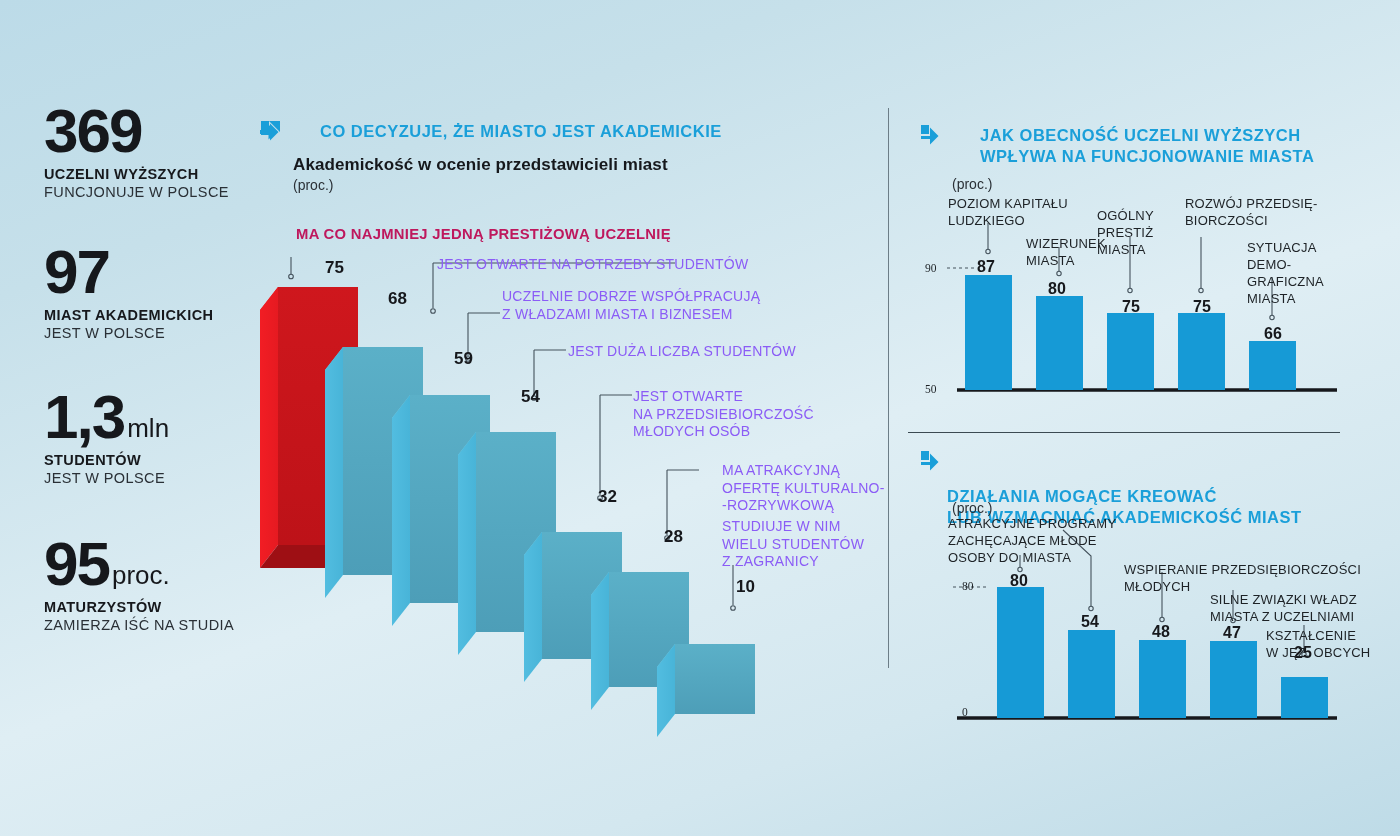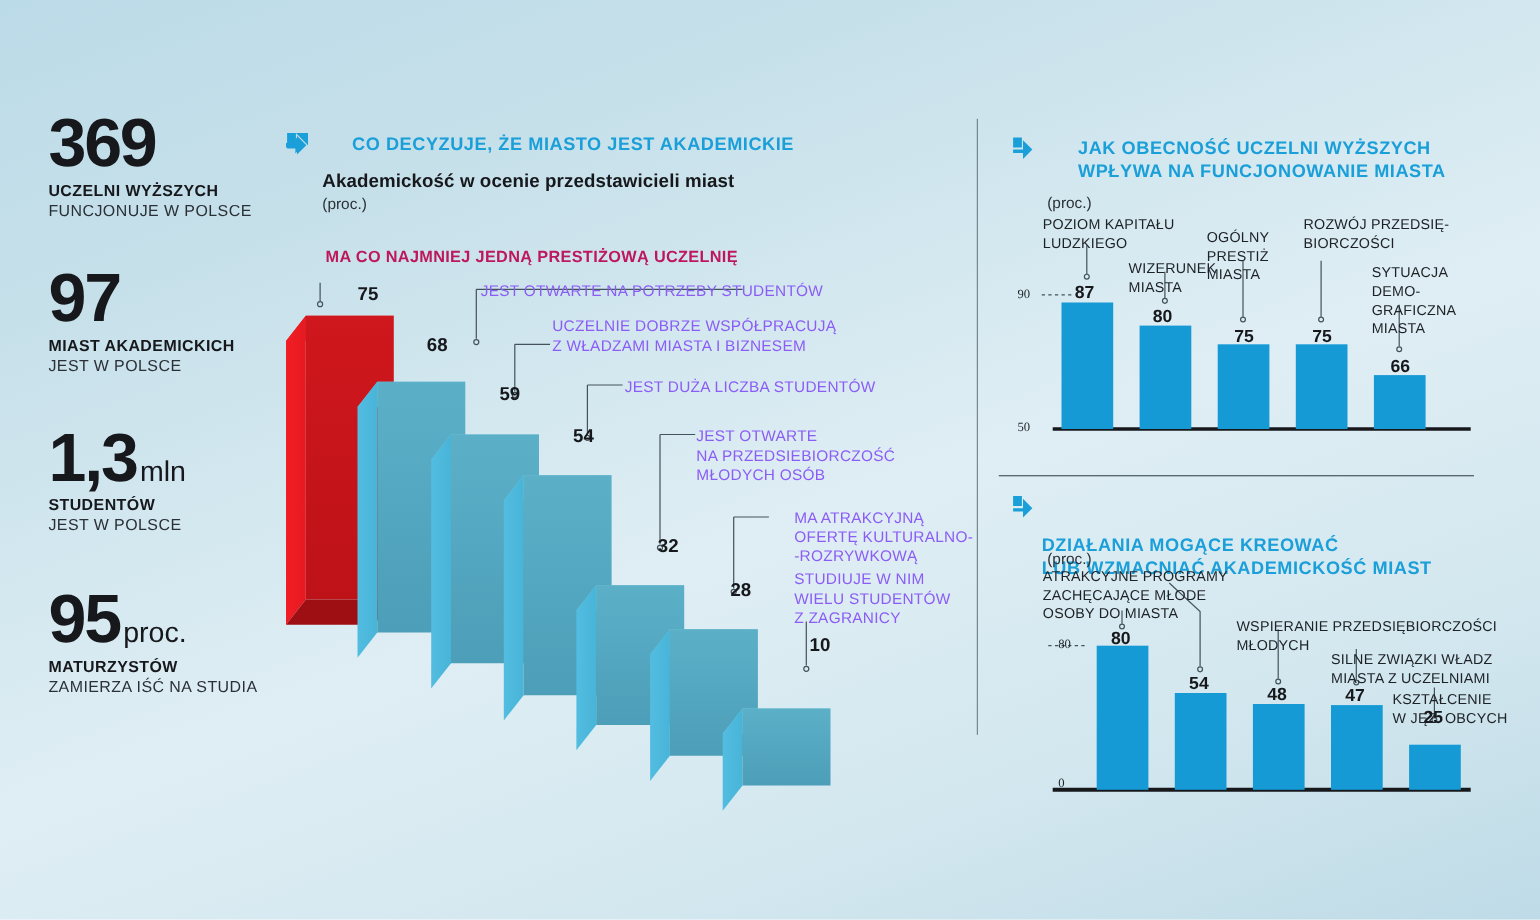--- a/index.html
+++ b/index.html
@@ -194,21 +194,21 @@
       <path d="M345,140 L345,240 M345,140 L377,140"></path>
       <circle cx="345" cy="243" r="2.3"></circle>
       <path d="M412,215 L412,280 M412,215 L444,215"></path>
       <circle cx="412" cy="283" r="2.3"></circle>
       <path d="M478,310 L478,350"></path>
       <circle cx="478" cy="353" r="2.3"></circle>
     </g>
   </svg>
 
   <div class="val3d" style="left:325px; top:258px;">75</div>
-  <div class="val3d" style="left:388px; top:304px;">68</div>
+  <div class="val3d" style="left:388px; top:289px;">68</div>
   <div class="val3d" style="left:454px; top:349px;">59</div>
   <div class="val3d" style="left:521px; top:387px;">54</div>
   <div class="val3d" style="left:598px; top:487px;">32</div>
   <div class="val3d" style="left:664px; top:527px;">28</div>
   <div class="val3d" style="left:736px; top:577px;">10</div>
 
   <div class="callout" style="left:437px; top:256px;">JEST OTWARTE NA POTRZEBY STUDENTÓW</div>
   <div class="callout" style="left:502px; top:288px;">UCZELNIE DOBRZE WSPÓŁPRACUJĄ
 Z WŁADZAMI MIASTA I BIZNESEM</div>
   <div class="callout" style="left:568px; top:343px;">JEST DUŻA LICZBA STUDENTÓW</div>

